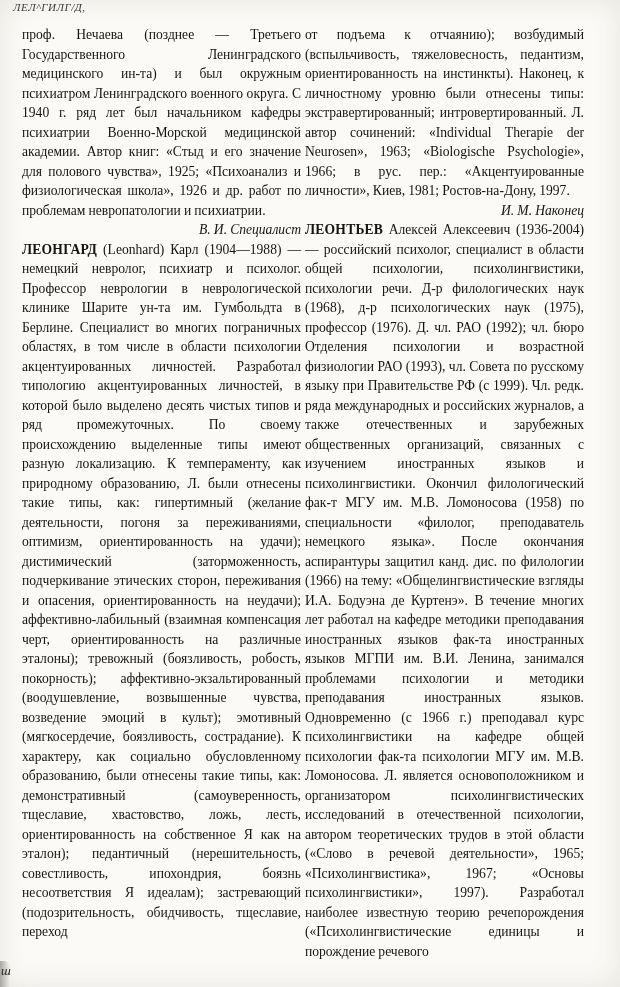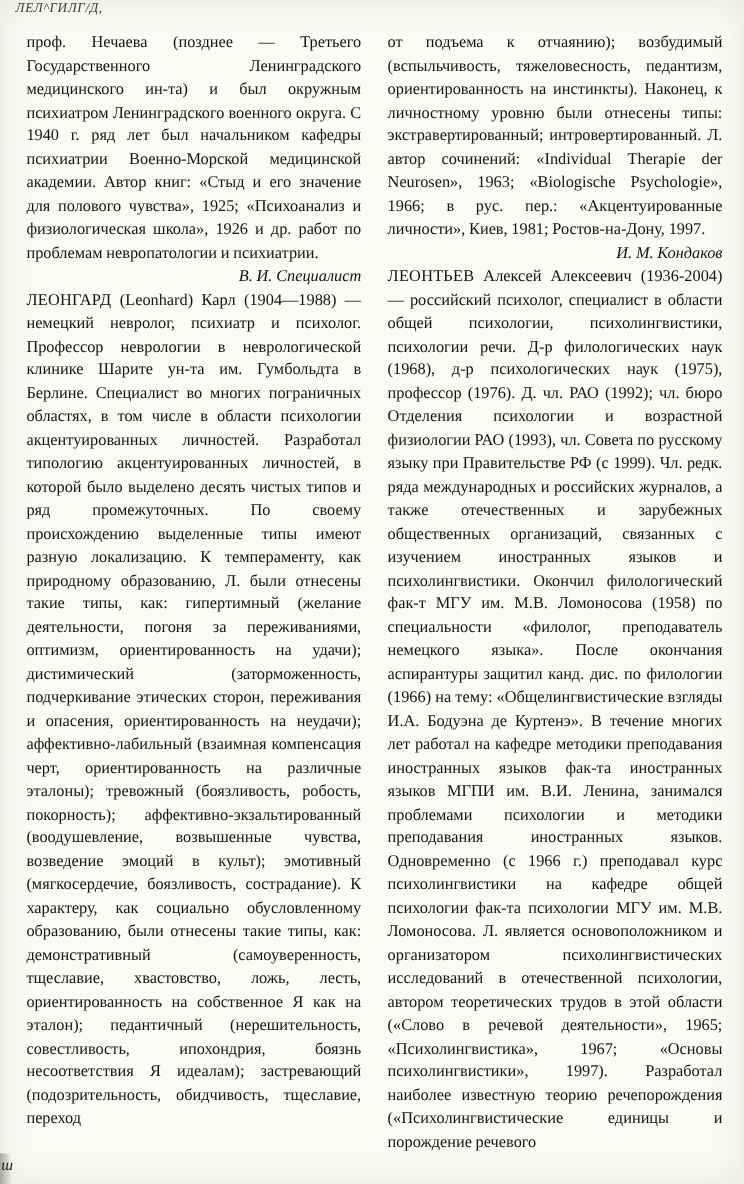--- a/index.html
+++ b/index.html
@@ -27,37 +27,37 @@
     color: #3a3a3a;
     letter-spacing: 0.5px;
     white-space: nowrap;
     text-align: right;
   }
   .columns {
     position: absolute;
     top: 25px;
     left: 22px;
     display: flex;
-    gap: 22px;
+    gap: 4px;
   }
   .col {
     width: 279px;
     font-size: 13.6px;
     line-height: 19.5px;
     text-align: justify;
     word-spacing: -0.3px;
   }
   .col p { margin: 0; }
   .signature {
     text-align: right;
     font-style: italic;
     font-weight: 500;
   }
   .entry { margin-top: 15px; }
-  .headword { font-weight: normal; letter-spacing: 0.2px; }
+  .headword { font-weight: bold; letter-spacing: 0.2px; }
   .footer-mark {
     position: absolute;
     left: 1px;
     bottom: 8px;
     font-size: 13px;
     font-style: italic;
     color: #222;
   }
   .edge-smudge {
     position: absolute;
@@ -81,21 +81,21 @@
     <div class="col">
       <p>проф. Нечаева (позднее — Третьего Государственного Ленинградского медицинского ин-та) и был окружным психиатром Ленинградского военного округа. С 1940 г. ряд лет был начальником кафедры психиатрии Военно-Морской медицинской академии. Автор книг: «Стыд и его значение для полового чувства», 1925; «Психоанализ и физиологическая школа», 1926 и др. работ по проблемам невропатологии и психиатрии.</p>
       <p class="signature">В. И. Специалист</p>
       <p class="entry">
         <span class="headword">ЛЕОНГАРД</span><span> (Leonhard) Карл (1904—1988) — немецкий невролог, психиатр и психолог. Профессор неврологии в неврологической клинике Шарите ун-та им. Гумбольдта в Берлине. Специалист во многих пограничных областях, в том числе в области психологии акцентуированных личностей. Разработал типологию акцентуированных личностей, в которой было выделено десять чистых типов и ряд промежуточных. По своему происхождению выделенные типы имеют разную локализацию. К темпераменту, как природному образованию, Л. были отнесены такие типы, как: гипертимный (желание деятельности, погоня за переживаниями, оптимизм, ориентированность на удачи); дистимический (заторможенность, подчеркивание этических сторон, переживания и опасения, ориентированность на неудачи); аффективно-лабильный (взаимная компенсация черт, ориентированность на различные эталоны); тревожный (боязливость, робость, покорность); аффективно-экзальтированный (воодушевление, возвышенные чувства, возведение эмоций в культ); эмотивный (мягкосердечие, боязливость, сострадание). К характеру, как социально обусловленному образованию, были отнесены такие типы, как: демонстративный (самоуверенность, тщеславие, хвастовство, ложь, лесть, ориентированность на собственное Я как на эталон); педантичный (нерешительность, совестливость, ипохондрия, боязнь несоответствия Я идеалам); застревающий (подозрительность, обидчивость, тщеславие, переход</span>
       </p>
     </div>
 
     <div class="col">
       <p>от подъема к отчаянию); возбудимый (вспыльчивость, тяжеловесность, педантизм, ориентированность на инстинкты). Наконец, к личностному уровню были отнесены типы: экстравертированный; интровертированный. Л. автор сочинений: «Individual Therapie der Neurosen», 1963; «Biologische Psychologie», 1966; в рус. пер.: «Акцентуированные личности», Киев, 1981; Ростов-на-Дону, 1997.</p>
-      <p class="signature">И. М. Кондаков</p>
+      <p class="signature">И. М. Наконец</p>
       <p class="entry">
         <span class="headword">ЛЕОНТЬЕВ</span><span> Алексей Алексеевич (1936-2004) — российский психолог, специалист в области общей психологии, психолингвистики, психологии речи. Д-р филологических наук (1968), д-р психологических наук (1975), профессор (1976). Д. чл. РАО (1992); чл. бюро Отделения психологии и возрастной физиологии РАО (1993), чл. Совета по русскому языку при Правительстве РФ (с 1999). Чл. редк. ряда международных и российских журналов, а также отечественных и зарубежных общественных организаций, связанных с изучением иностранных языков и психолингвистики. Окончил филологический фак-т МГУ им. М.В. Ломоносова (1958) по специальности «филолог, преподаватель немецкого языка». После окончания аспирантуры защитил канд. дис. по филологии (1966) на тему: «Общелингвистические взгляды И.А. Бодуэна де Куртенэ». В течение многих лет работал на кафедре методики преподавания иностранных языков фак-та иностранных языков МГПИ им. В.И. Ленина, занимался проблемами психологии и методики преподавания иностранных языков. Одновременно (с 1966 г.) преподавал курс психолингвистики на кафедре общей психологии фак-та психологии МГУ им. М.В. Ломоносова. Л. является основоположником и организатором психолингвистических исследований в отечественной психологии, автором теоретических трудов в этой области («Слово в речевой деятельности», 1965; «Психолингвистика», 1967; «Основы психолингвистики», 1997). Разработал наиболее известную теорию речепорождения («Психолингвистические единицы и порождение речевого</span>
       </p>
     </div>
 
   </div>
 
   <div class="edge-smudge"></div>
 
   <div class="footer-mark">ш</div>

